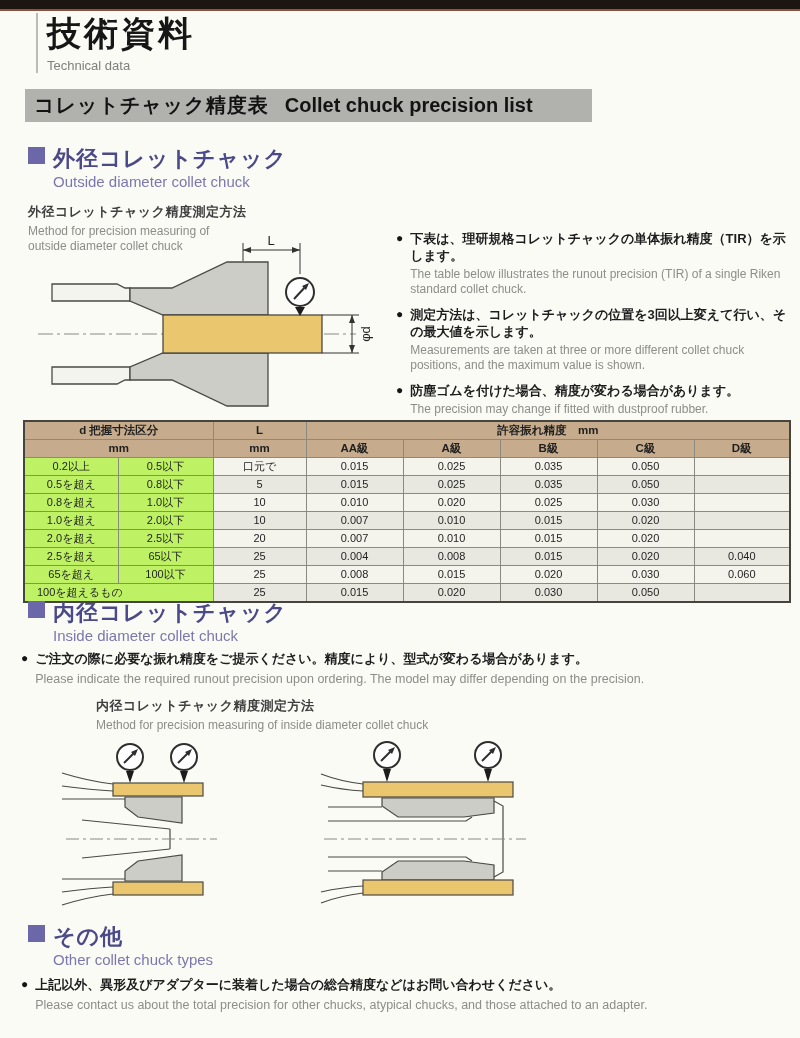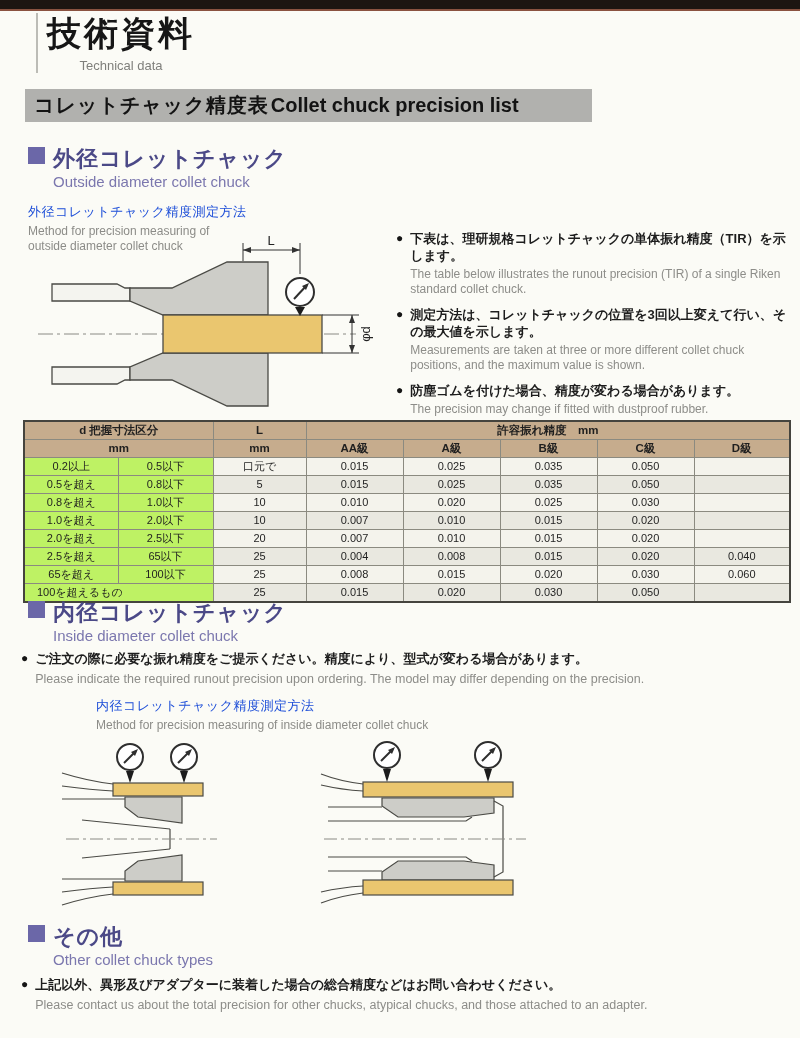--- a/index.html
+++ b/index.html
@@ -1,40 +1,40 @@
 <!DOCTYPE html>
 <html><head>
 <meta charset="utf-8">
 <style>
   html,body{margin:0;padding:0;background:#e8e8e4;}
   .page{position:relative;width:800px;height:1038px;margin:0 auto;background:#fbfbf6;
         font-family:"Liberation Sans","DejaVu Sans",sans-serif;overflow:hidden;}
   
   .topbar{position:absolute;top:0;left:0;width:800px;height:9px;background:#1d1511;border-bottom:2px solid #8a5240;}
   
-  .hdr{position:absolute;top:13px;left:36px;padding-left:9px;border-left:2px solid #bcbcb6;text-align:center;}
+  .hdr{position:absolute;top:13px;left:36px;padding-left:9px;border-left:2px solid #bcbcb6;}
   .hdr .jp{font-size:34px;font-weight:bold;color:#161616;letter-spacing:3px;line-height:40px;}
   .hdr .en{font-size:13px;color:#7f7f7b;margin-top:5px;}
   
   .banner{position:absolute;top:89px;left:25px;width:567px;height:33px;background:#b1b1ae;
           display:flex;align-items:center;color:#131313;font-weight:bold;text-align:center;}
   .banner .jp{font-size:20px;margin-left:9px;letter-spacing:1px;}
-  .banner .en{font-size:20px;margin-left:2px;}
+  .banner .en{font-size:20px;margin-left:16px;}
   
   .sec-head{position:absolute;left:28px;}
   .sec-head .row{display:flex;align-items:flex-start;}
   .sq{width:17px;height:17px;background:#6b67a8;margin-right:8px;flex:0 0 auto;}
   .sec-jp{font-size:22px;font-weight:bold;color:#4b4987;letter-spacing:1px;line-height:24px;}
   .sec-en{font-size:15px;color:#7b77ae;margin-left:25px;margin-top:2px;}
   #sec-outside{top:147px;} #sec-inside{top:601px;} #sec-other{top:925px;}
   
   .method{position:absolute;}
   #method-outside{left:28px;top:203px;}
   #method-inside{left:96px;top:697px;}
-  .method .jp{font-size:13px;font-weight:normal;color:#1d4ed8;letter-spacing:.5px;}
+  .method .jp{font-size:13px;font-weight:bold;color:#404040;letter-spacing:.5px;}
   .method .en{font-size:12px;color:#8c8c88;line-height:15px;margin-top:3px;}
   
   .notes{position:absolute;left:396px;top:230px;width:400px;}
   .note{display:flex;margin-bottom:9px;}
   .note .b,.secnote .b{font-size:12px;color:#151515;margin-right:7px;line-height:17px;flex:0 0 auto;}
   .note .jp{font-size:13px;font-weight:bold;color:#1d1d1d;line-height:17px;}
   .note .en{font-size:12px;color:#8d8d89;line-height:15px;margin-top:3px;}
   
   .secnote{position:absolute;left:21px;width:768px;display:flex;}
   #note-inside{top:650px;} #note-other{top:976px;}

